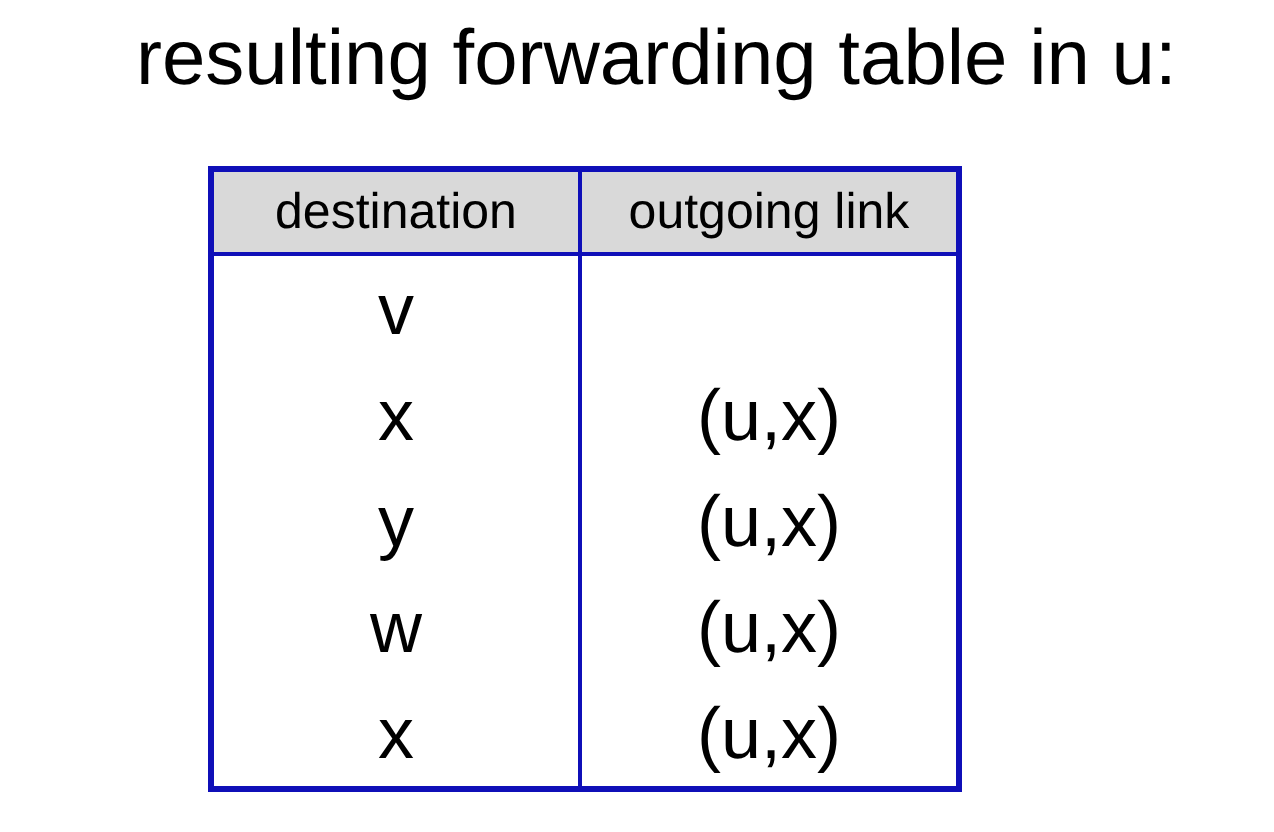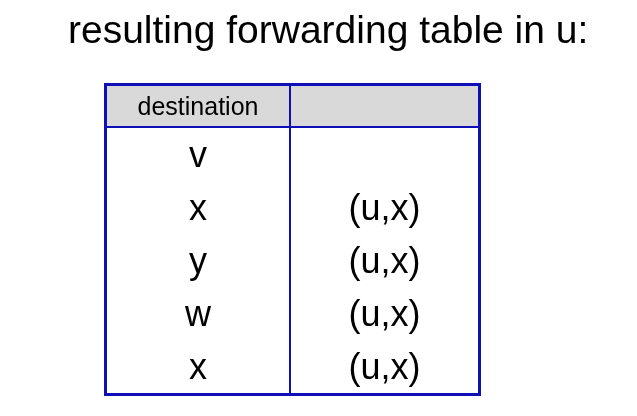--- a/index.html
+++ b/index.html
@@ -73,20 +73,21 @@
 </style>
 </head>
 <body>
 
 <div class="slide-title">resulting forwarding table in u:</div>
 
 <div class="fwd-table">
 
   <div class="row header-row">
     <div class="cell col1 header-cell">destination</div>
+    <div class="cell col2 header-cell">outgoing link</div>
   </div>
 
   <div class="row">
     <div class="cell col1 body-cell">v</div>
   </div>
 
   <div class="row">
     <div class="cell col1 body-cell">x</div>
     <div class="cell col2 body-cell">(u,x)</div>
   </div>

